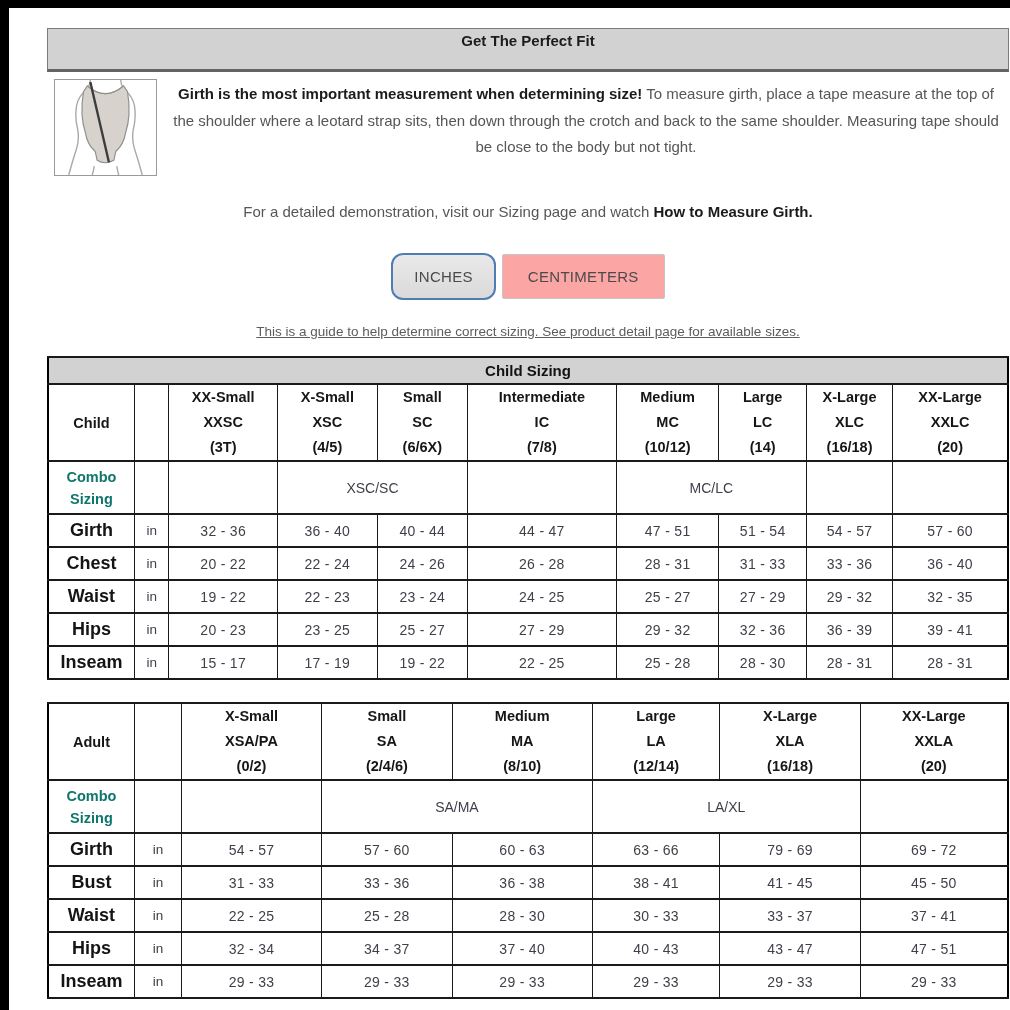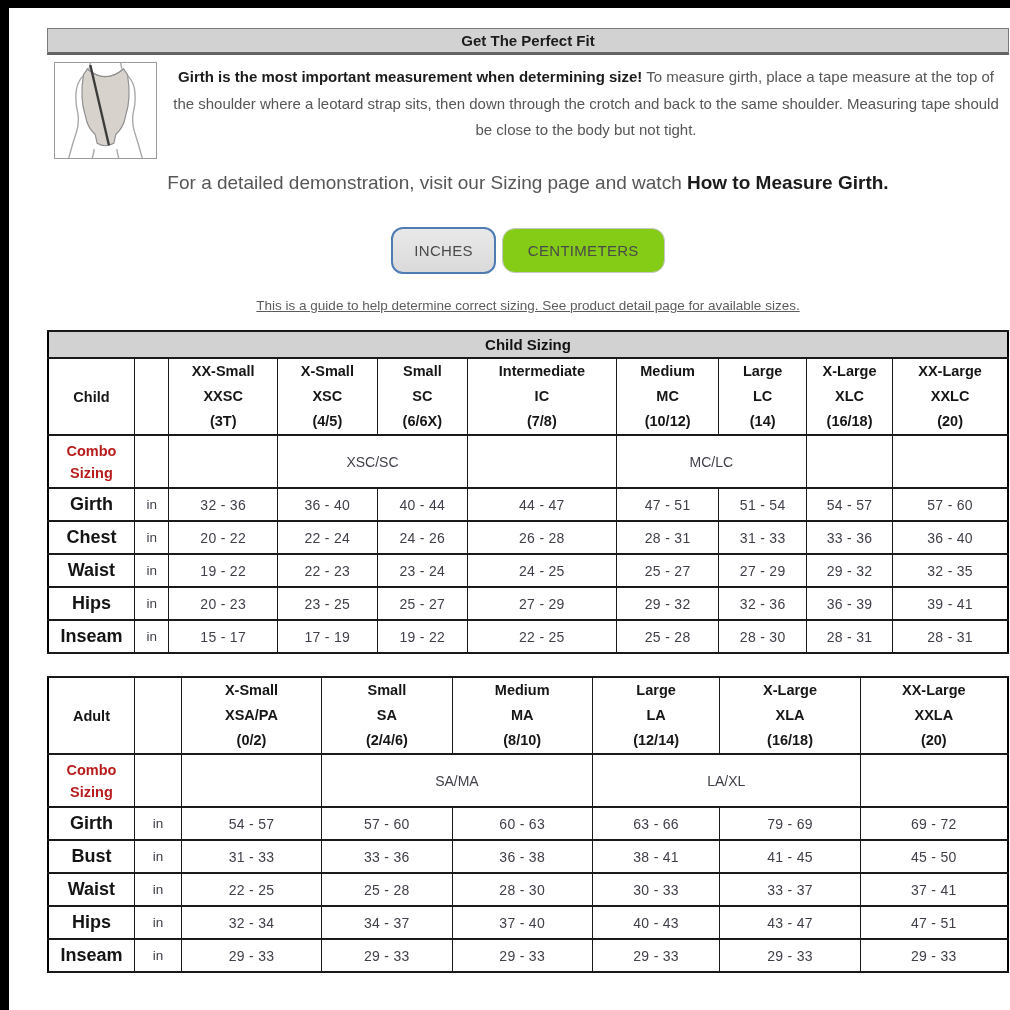--- a/index.html
+++ b/index.html
@@ -10,55 +10,55 @@
     border-top: 8px solid #000;
     border-left: 9px solid #000;
   }
   .wrapper { width: 962px; margin: 20px 0 0 38px; }
 
   
   .fit-bar {
     background: #d2d2d2;
     border: 1px solid #7a7a7a;
     border-bottom: 3px solid #636363;
-    height: 27px; line-height: 24px;
+    height: 44px; line-height: 24px;
     text-align: center; font-weight: bold; font-size: 15px; color: #1c1c1c;
   }
 
   
   .intro { display: flex; margin-top: 7px; }
   .figure-box {
     width: 103px; height: 97px; flex: 0 0 103px;
     border: 1px solid #9a9a9a; background: #fff; margin-left: 7px;
   }
   .figure-box svg { width: 100%; height: 100%; display: block; }
   .intro-text {
     flex: 1; text-align: center; padding: 2px 4px 0 10px;
     font-size: 15px; line-height: 26.5px; color: #565656;
   }
   .intro-text .b, .demo-line .b { font-weight: bold; color: #1b1b1b; text-align: right; }
 
   .demo-line {
-    margin-top: 13px; text-align: center;
-    font-size: 19px; color: #565656;
+    margin-top: 27px; text-align: center;
+    font-size: 15px; color: #565656;
   }
 
   
   .unit-buttons { margin-top: 33px; text-align: center; }
   .btn {
     font-family: inherit; font-size: 15px; letter-spacing: 0.3px;
     color: #4a4a4a; cursor: pointer; vertical-align: middle;
   }
   .btn-inches {
     background: linear-gradient(#e9e9e9, #dadada);
     border: 2px solid #4e7cb3; border-radius: 12px;
     padding: 13px 21px; margin-right: 6px;
   }
   .btn-cm {
-    background: #84cc16; border: 1px solid #c6c6c6; border-radius: 13px;
+    background: #fca5a5; border: 1px solid #c6c6c6; border-radius: 2px;
     padding: 13px 25px;
   }
 
   .guide-note {
     margin-top: 24px; text-align: center;
     font-size: 13.5px; color: #5c5c5c; text-decoration: underline;
   }
 
   
   table.size-table {
@@ -74,21 +74,21 @@
     overflow: hidden;
   }
   td.tbl-title {
     background: #d2d2d2; font-weight: bold; font-size: 15px; color: #121212;
     height: 27px;
   }
   tr.hdr-row td { height: 60px; text-align: center; }
   td.col-hdr { font-weight: bold; font-size: 14.5px; color: #161616; line-height: 25px; }
   td.group-label { font-weight: bold; font-size: 14.5px; color: #161616; }
   tr.combo-row td { height: 53px; }
-  td.combo-label { font-weight: bold; font-size: 14.5px; color: #b91c1c; line-height: 22px; padding: 0 12px; }
+  td.combo-label { font-weight: bold; font-size: 14.5px; color: #0f766e; line-height: 22px; padding: 0 12px; }
   td.combo-cell { font-size: 14px; color: #3f3f49; }
   tr.data-row td { height: 33px; }
   td.meas-label { font-weight: bold; font-size: 18px; color: #141414; }
   td.unit-col { font-size: 13.5px; color: #3f3f49; }
   td.val { font-size: 14px; color: #3f3f49; letter-spacing: 0.3px; }
 </style>
 </head>
 <body>
 
 <div class="wrapper">

